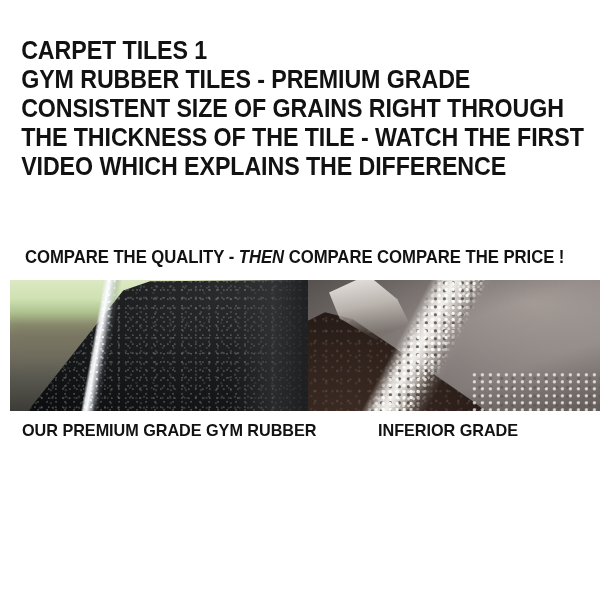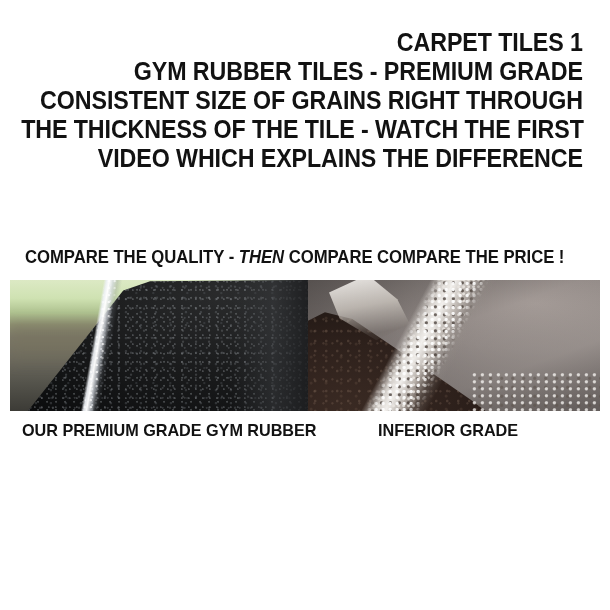--- a/index.html
+++ b/index.html
@@ -21,23 +21,23 @@
     position: relative;
     width: 610px;
     height: 610px;
     background: #ffffff;
   }
 
   
   .headline {
     position: absolute;
     left: 0;
-    top: 28px;
+    top: 36px;
     width: 604px;
-    text-align: right;
+    text-align: left;
   }
   .headline-line {
     display: block;
     font-family: "Liberation Sans", sans-serif;
     font-weight: bold;
     font-size: 25px;
     line-height: 29px;
     letter-spacing: -0.1px;
     color: #121212;
     transform: scaleX(0.93);

